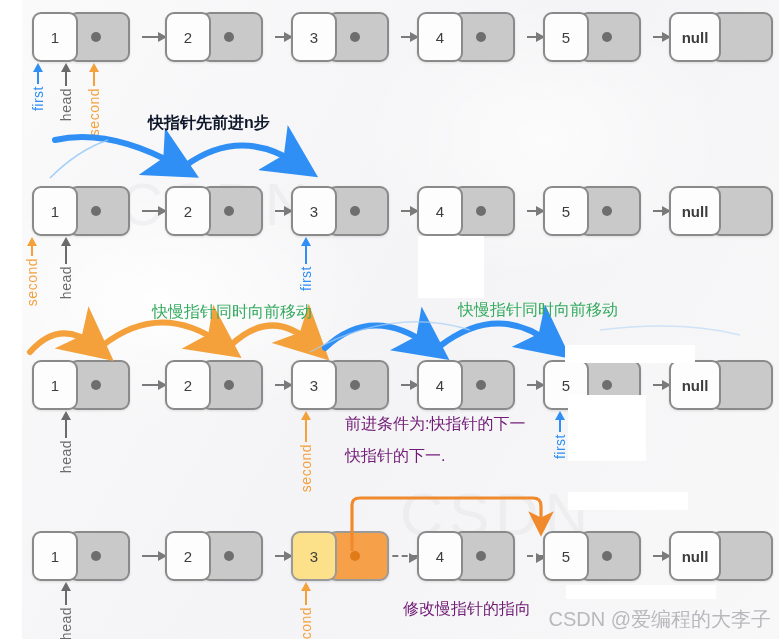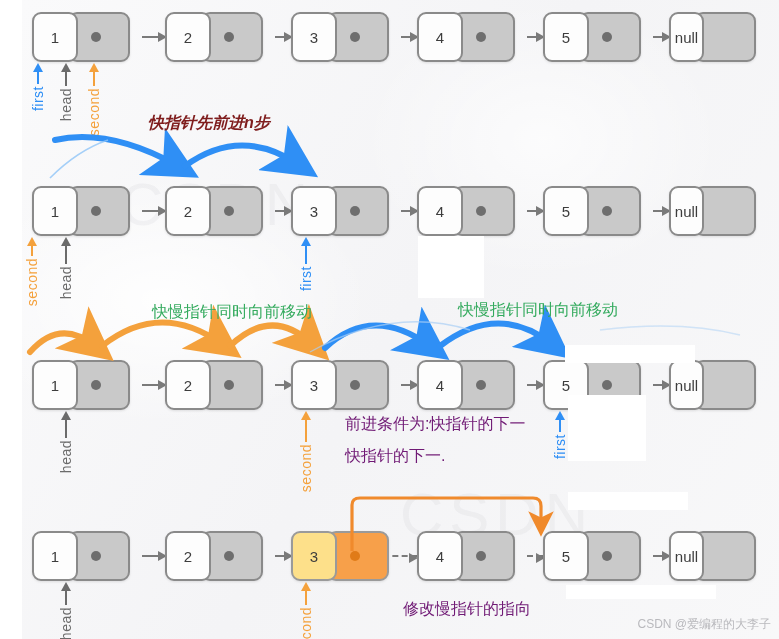--- a/index.html
+++ b/index.html
@@ -50,21 +50,21 @@
     border-radius: 9px;
     background: #fdfdfd;
     display: flex;
     align-items: center;
     justify-content: center;
     font-size: 15px;
     color: #3d3d3d;
     position: relative;
     z-index: 2;
   }
-  .cell-val.wide { width: 35px; }
+  .cell-val.wide { width: 52px; font-weight: bold; }
   .cell-ptr {
     width: 62px; height: 50px;
     box-sizing: border-box;
     border: 2px solid #8a8a8a;
     border-radius: 9px;
     background: #c9c9c9;
     margin-left: -10px;
     display: flex;
     align-items: center;
     justify-content: center;
@@ -135,21 +135,21 @@
   .ptr.orange { color: #f4a13c; }
 
   
   .anno {
     position: absolute;
     z-index: 25;
     font-size: 16px;
     white-space: nowrap;
     font-family: "Liberation Sans", "DejaVu Sans", sans-serif;
   }
-  .anno.red    { color: #7f1d1d; font-weight: 600; font-style: italic; }
+  .anno.red    { color: #0f172a; font-weight: 600; }
   .anno.green  { color: #33aa5d; }
   .anno.orange { color: #701a75; }
 
   
   .curves {
     position: absolute;
     left: 0; top: 0;
     width: 779px; height: 639px;
     z-index: 22;
     pointer-events: none;
@@ -159,21 +159,21 @@
   .patch {
     position: absolute;
     background: #ffffff;
     z-index: 30;
   }
 
   
   .watermark {
     position: absolute;
     right: 8px; bottom: 6px;
-    font-size: 12px;
+    font-size: 20px;
     color: #b9b9bd;
     z-index: 35;
     white-space: nowrap;
   }
   
   .bigmark {
     position: absolute;
     z-index: 2;
     color: rgba(170,170,175,0.10);
     font-size: 60px;

